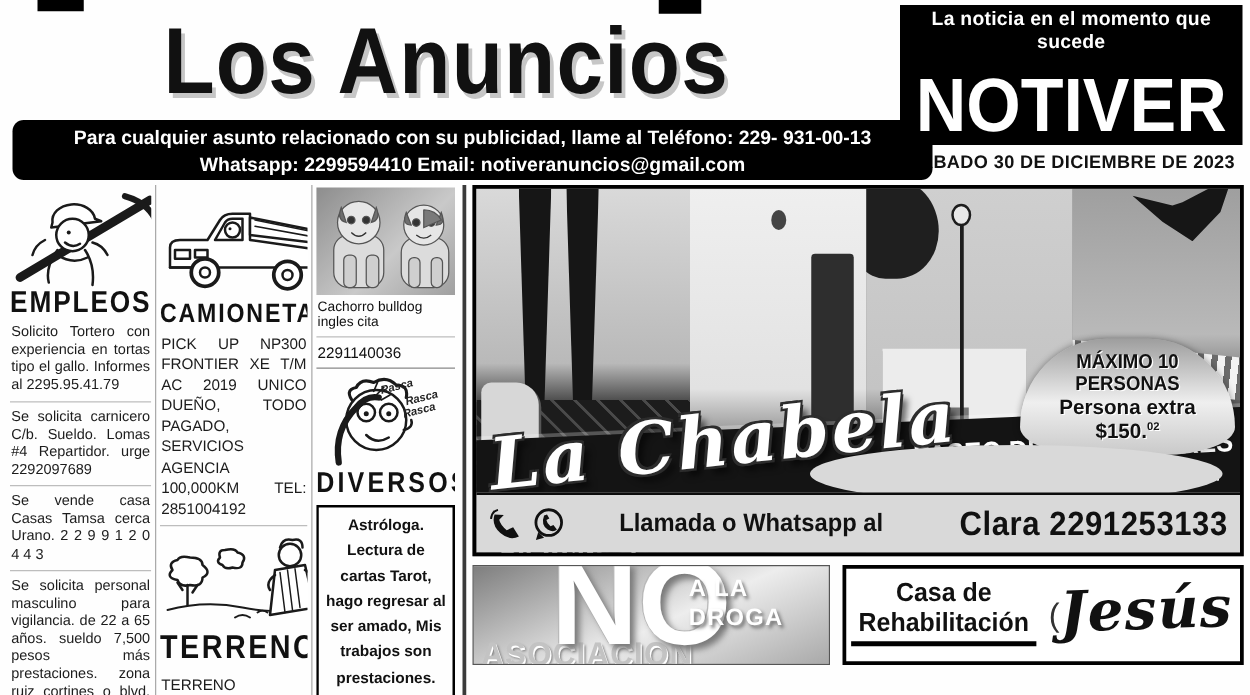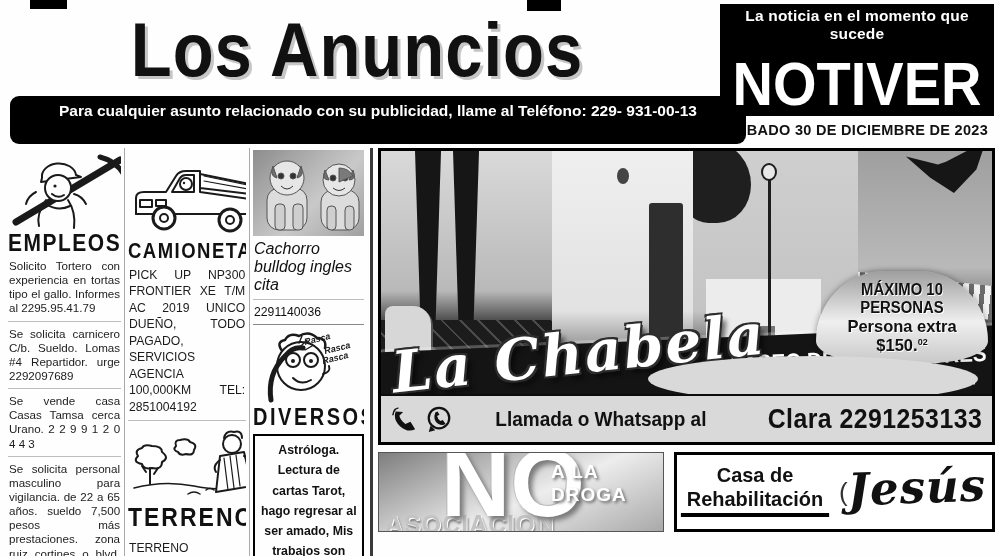--- a/index.html
+++ b/index.html
@@ -48,21 +48,21 @@
   .t-diversos   { font-size:20px; margin:2px 0 5px; letter-spacing:2.5px; }
 
   .ad { font-size:11.6px; line-height:1.22; text-align:justify; color:#1c1c1c; margin:4px 1px; }
   .rule { height:1px; background:#bdbdbd; margin:5px 0; }
   .illus { display:block; margin:0 auto; }
 
   .photo-bulldog {
     width:122px; height:86px; margin:2px auto 4px;
     background:linear-gradient(135deg,#8d8d8d,#c9c9c9 55%,#9a9a9a);
   }
-  .caption { font-size:16px; margin:2px 1px 4px;font-style:italic; }
+  .caption { font-size:11px; margin:2px 1px 4px; }
   .phone-line { font-size:12.2px; margin:4px 1px; }
 
   .rasca-wrap { position:relative; }
   .rasca { position:absolute; font-style:italic; font-size:9px; font-weight:bold; color:#222; }
   .rasca.r1 { right:34px; top:4px;  transform:rotate(-14deg); }
   .rasca.r2 { right:14px; top:13px; transform:rotate(-14deg); }
   .rasca.r3 { right:16px; top:23px; transform:rotate(-14deg); }
 
   .box-ad { border:2px solid #000; padding:4px 3px; margin:2px 0 6px; text-align:center; }
   .astro-text  { font-size:12.3px; font-weight:bold; line-height:1.65; }
@@ -153,20 +153,21 @@
 <body>
 
 <div class="topmark" id="mark-a"></div>
 <div class="topmark" id="mark-b"></div>
 
 <div class="header">
   <div class="masthead">
     <div class="masthead-title">Los Anuncios</div>
     <div class="contact-bar">
       <div>Para cualquier asunto relacionado con su publicidad, llame al  Teléfono: 229- 931-00-13</div>
+      <div>Whatsapp: 2299594410 Email: notiveranuncios@gmail.com</div>
     </div>
   </div>
   <div class="notiver">
     <div class="notiver-box">
       <div class="notiver-tagline">La noticia en el momento que sucede</div>
       <div class="notiver-brand">NOTIVER</div>
     </div>
     <div class="notiver-date">SÁBADO 30 DE DICIEMBRE DE 2023</div>
   </div>
 </div>
@@ -276,21 +277,21 @@
         <circle cx="58" cy="30" r="7" fill="#fff"></circle>
           <circle cx="58" cy="31" r="2" fill="#1a1a1a" stroke="none"></circle>
         <path d="M40,48 q8,8 18,2"></path>
         <path d="M70,44 q8,-2 6,-8"></path>
         <path d="M18,70 q-4,-26 14,-44 q8,-10 18,-8" stroke-width="5" fill="none"></path>
         <path d="M48,16 l6,-6 M52,20 l7,-4 M46,13 l3,-7" stroke-width="1.4"></path>
       </svg>
     </div>
     <div class="sec-title t-diversos">DIVERSOS</div>
     <div class="box-ad">
-      <div class="astro-text">Astróloga. Lectura de cartas Tarot, hago regresar al ser amado, Mis trabajos son garantizados.</div>
+      <div class="astro-text">Astróloga. Lectura de cartas Tarot, hago regresar al ser amado, Mis trabajos son prestaciones.</div>
 
     </div>
 
   </div>
 
   <div class="vdiv-dark"></div>
 
   <div class="main">
     <div class="chabela">
       <div class="photos">

